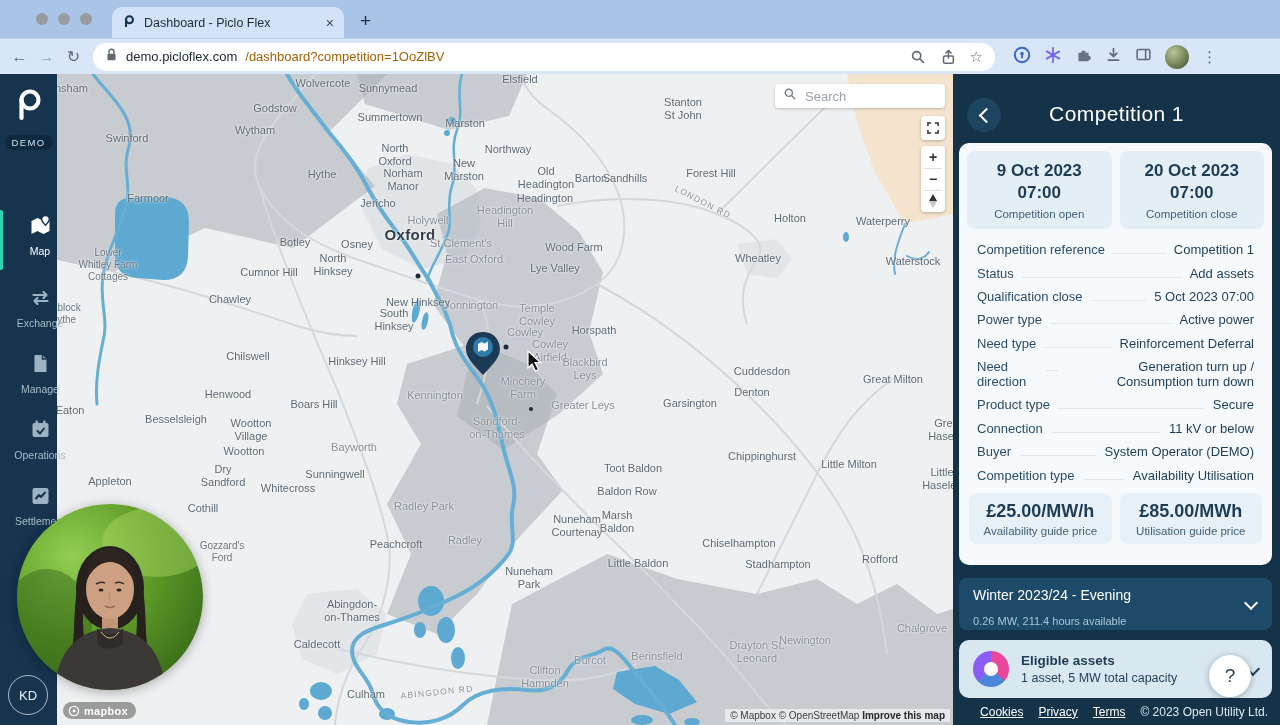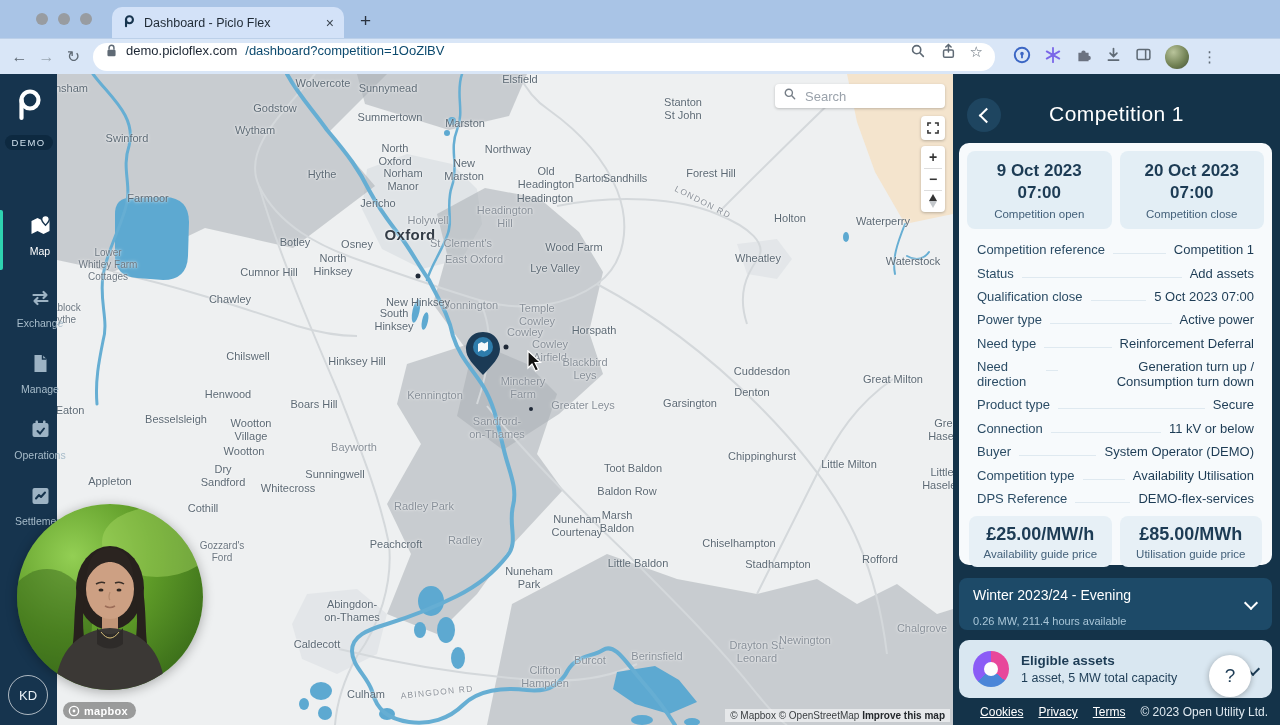--- a/index.html
+++ b/index.html
@@ -14,23 +14,23 @@
   .tab{width:212px;height:31px;background:#d3e2f8;border-radius:10px 10px 0 0;
        display:flex;align-items:center;gap:8px;padding:0 10px;}
   .tab-title{flex:1;font-size:12.5px;color:#1f2a35;white-space:nowrap;overflow:hidden;}
   .tab-close{font-size:14px;color:#3c4650;cursor:default;}
   .newtab{font-size:19px;color:#2a3340;margin:0 0 6px 16px;}
   .toolbar{position:absolute;left:0;top:38px;width:1280px;height:36px;background:#d9e6f7;
            border-top:1px solid #bcd0e9;display:flex;align-items:center;padding:0 6px;box-sizing:border-box;}
   .navic{width:27px;text-align:center;font-size:16px;color:#5f6a75;}
   .navic.dis{color:#9aa6b3;}
   .urlbar{flex:1;max-width:878px;height:28px;background:#fff;border-radius:14px;
-          display:flex;align-items:flex-start;gap:8px;padding:0 12px;margin:4px 6px;}
+          display:flex;align-items:center;gap:8px;padding:0 12px;margin:4px 6px;}
   .urlhost{font-size:13px;color:#1c2633;}
-  .urlpath{font-size:13px;color:#0c4a6e;flex:1;white-space:nowrap;overflow:hidden;}
+  .urlpath{font-size:13px;color:#a16207;flex:1;white-space:nowrap;overflow:hidden;}
   .pillic{display:flex;align-items:center;margin-left:6px;}
   .extrow{display:flex;align-items:center;gap:13px;margin:0 10px 0 12px;}
   .avatar{width:24px;height:24px;border-radius:50%;
           background:radial-gradient(circle at 35% 30%,#b9c49b,#6f7f52 60%,#44503a);}
   .kebab{font-size:15px;color:#5f6a75;margin-right:6px;}
 
   
   .sidebar{position:absolute;left:0;top:74px;width:57px;bottom:0;background:#16344e;z-index:5;}
   .plogo{position:absolute;left:12px;top:13px;}
   .demo-badge{position:absolute;left:50%;top:61px;transform:translateX(-50%);
@@ -595,25 +595,20 @@
       <div class="row">
           <span class="lbl">Buyer</span>
           <span class="lead"></span>
           <span class="val">System Operator (DEMO)</span>
         </div>
       <div class="row">
           <span class="lbl">Competition type</span>
           <span class="lead"></span>
           <span class="val">Availability Utilisation</span>
         </div>
-      <div class="row">
-          <span class="lbl">DPS Reference</span>
-          <span class="lead"></span>
-          <span class="val">DEMO-flex-services</span>
-        </div>
     </div>
 
     <div class="pricerow">
       <div class="pricebox">
         <div class="v">£25.00/MW/h</div>
         <div class="c">Availability guide price</div>
       </div>
       <div class="pricebox">
         <div class="v">£85.00/MWh</div>
         <div class="c">Utilisation guide price</div>

